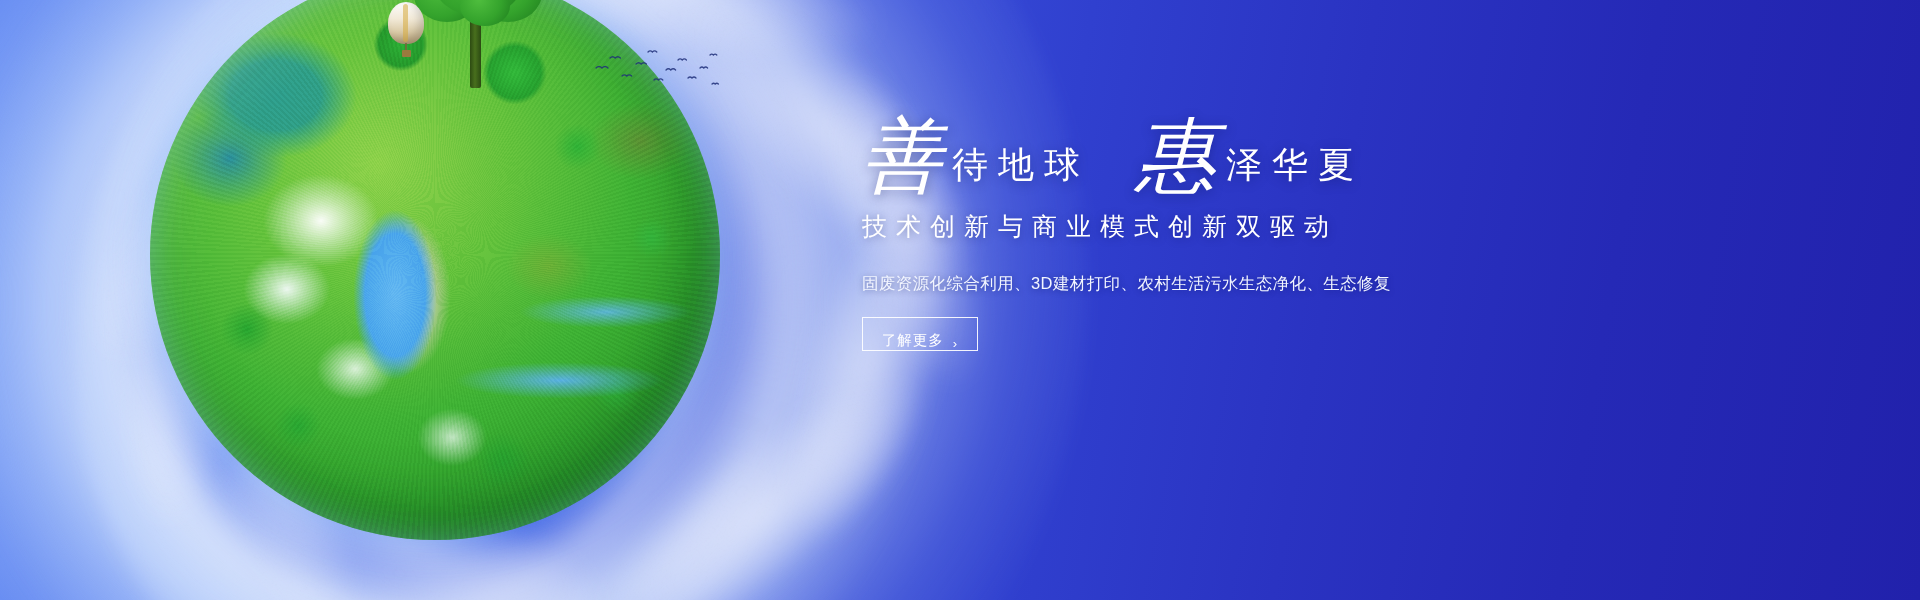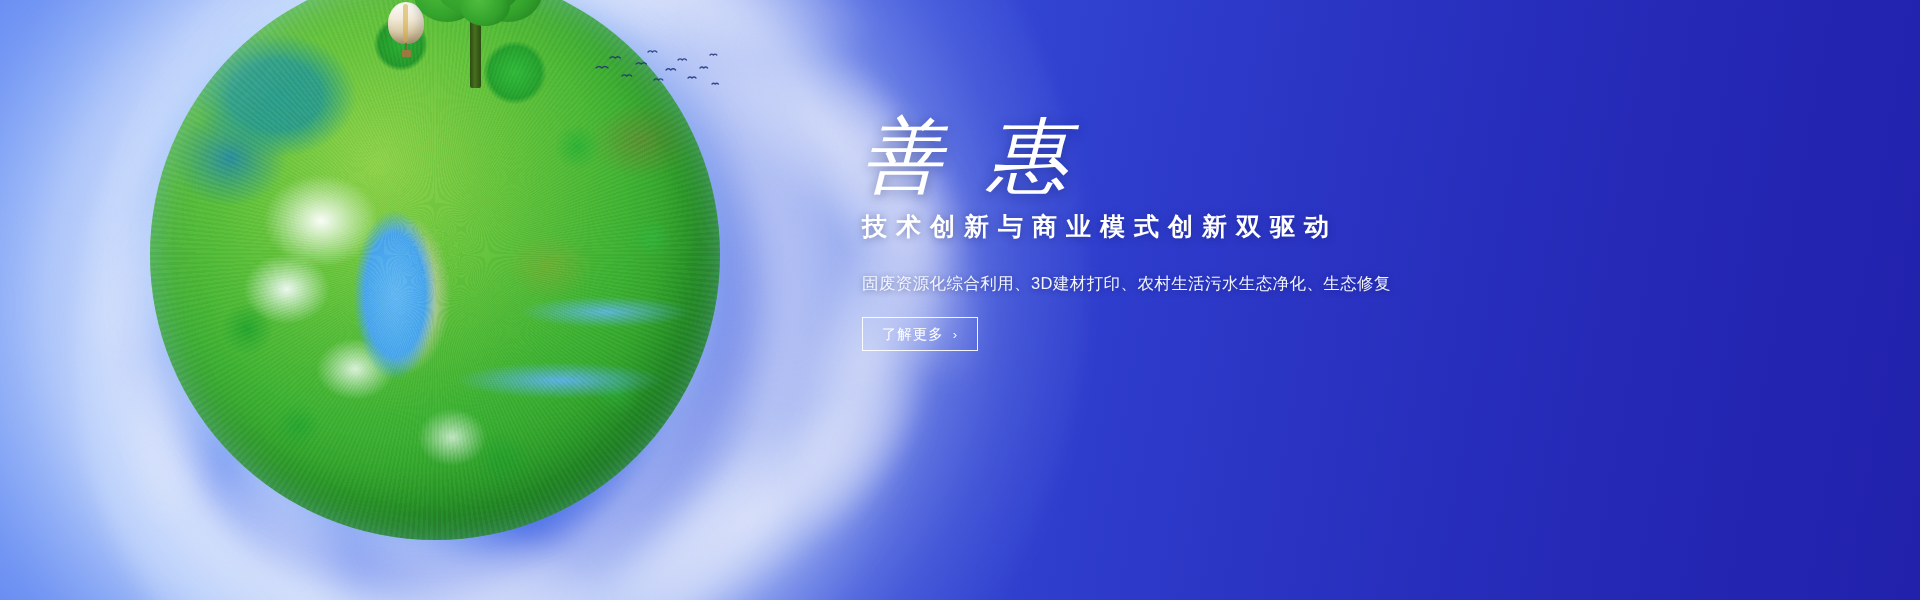--- a/index.html
+++ b/index.html
@@ -205,36 +205,36 @@
     letter-spacing:10px;
     margin-left:10px;
     position:relative;top:-6px;
   }
   .hl-gap{display:inline-block;width:46px;}
 
   .subtitle{
     margin-top:16px;
     font-size:25px;
     letter-spacing:9px;
-    font-weight:700;
+    font-weight:400;
     color:#ffffff;
     text-shadow:0 1px 8px rgba(10,20,90,0.40);
     white-space:nowrap;
   }
   .desc{
     margin-top:30px;
     font-size:16.5px;
     letter-spacing:0.4px;
     color:#f2f5ff;
     text-shadow:0 1px 6px rgba(10,20,90,0.45);
     white-space:nowrap;
   }
   .cta{
     margin-top:22px;
-    display:inline-flex;align-items:center;justify-content:center;
+    display:inline-flex;align-items:flex-end;justify-content:center;
     gap:9px;
     width:116px;height:34px;
     border:1px solid rgba(255,255,255,0.92);
     background:transparent;
     color:#fff;
     font-size:14.5px;
     letter-spacing:1px;
     cursor:pointer;
     padding:0;
     box-sizing:border-box;
@@ -299,22 +299,24 @@
       <path d="M108 22 q1.9 -1.9 3.8 0 q1.9 -1.9 3.8 0"></path>
       <path d="M118 9 q1.7 -1.7 3.4 0 q1.7 -1.7 3.4 0"></path>
       <path d="M120 38 q1.6 -1.6 3.2 0 q1.6 -1.6 3.2 0"></path>
     </g>
   </svg>
 
   <div class="content">
 
     <div class="headline">
       <span class="hl-big">善</span>
+      <span class="hl-small">待地球</span>
       <span class="hl-gap"></span>
       <span class="hl-big">惠</span>
+      <span class="hl-small">泽华夏</span>
     </div>
 
     <div class="subtitle">技术创新与商业模式创新双驱动</div>
 
     <div class="desc">固废资源化综合利用、3D建材打印、农村生活污水生态净化、生态修复</div>
 
     <button class="cta">
       <span>了解更多</span>
       <span class="chev">›</span>
     </button>

